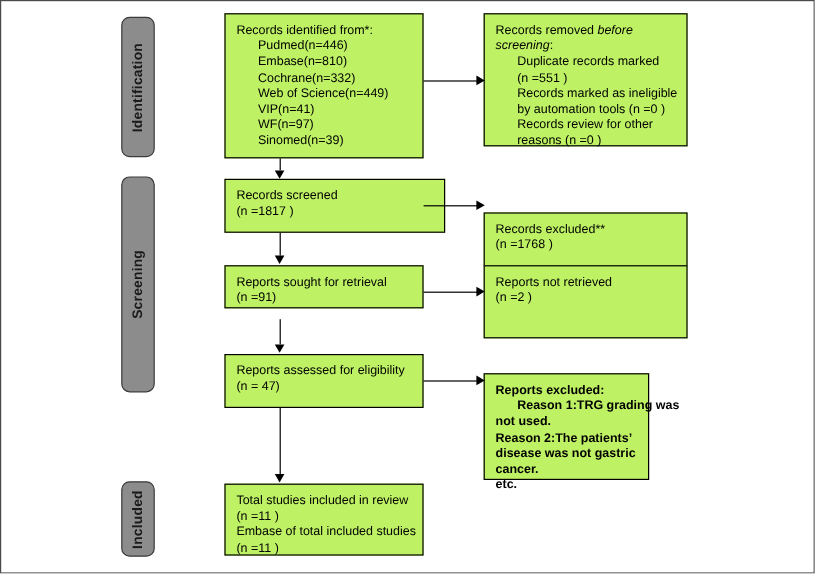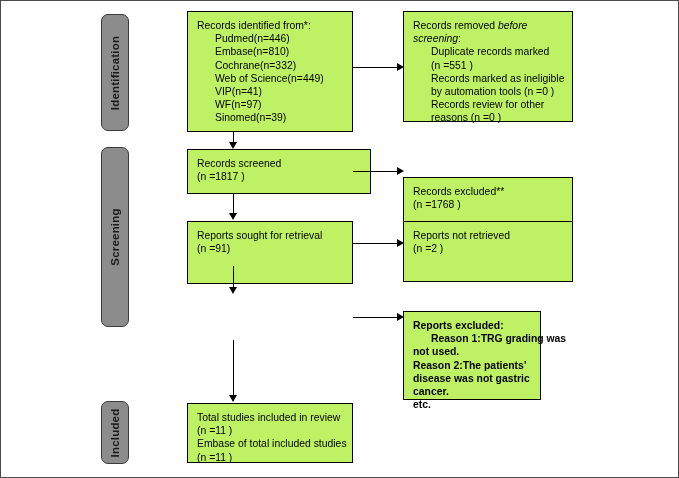--- a/index.html
+++ b/index.html
@@ -145,36 +145,40 @@
     <div class="line">Records excluded**</div>
     <div class="line">(n =1768 )</div>
   </div>
 
   <div class="conn-h" style="left:352px; top:170px; width:45px;"></div>
   <div class="arrow-right" style="left:396px; top:165.5px;"></div>
 
   <div class="conn-v" style="left:232px; top:193px; height:19px;"></div>
   <div class="arrow-down" style="left:227.5px; top:212px;"></div>
 
-  <div class="flow-box" style="left:186px; top:220px; width:166px; height:63px;">
+  <div class="flow-box" style="left:186px; top:220px; width:166px; height:36px;">
     <div class="line">Reports sought for retrieval</div>
     <div class="line">(n =91)</div>
   </div>
 
   <div class="flow-box" style="left:402px; top:220px; width:170px; height:61px;">
     <div class="line">Reports not retrieved</div>
     <div class="line">(n =2 )</div>
   </div>
 
   <div class="conn-h" style="left:352px; top:242px; width:45px;"></div>
   <div class="arrow-right" style="left:396px; top:237.5px;"></div>
 
   <div class="conn-v" style="left:232px; top:265px; height:21px;"></div>
   <div class="arrow-down" style="left:227.5px; top:286px;"></div>
 
+  <div class="flow-box" style="left:186px; top:294px; width:166px; height:45px;">
+    <div class="line">Reports assessed for eligibility</div>
+    <div class="line">(n = 47)</div>
+  </div>
 
   <div class="flow-box" style="left:402px; top:310px; width:138px; height:89px;font-weight:bold;">
     <div class="line">Reports excluded:</div>
     <div class="line indent">Reason 1:TRG grading was</div>
     <div class="line">not used.</div>
     <div class="line">Reason 2:The patients’</div>
     <div class="line">disease was not gastric</div>
     <div class="line">cancer.</div>
     <div class="line">etc.</div>
   </div>

